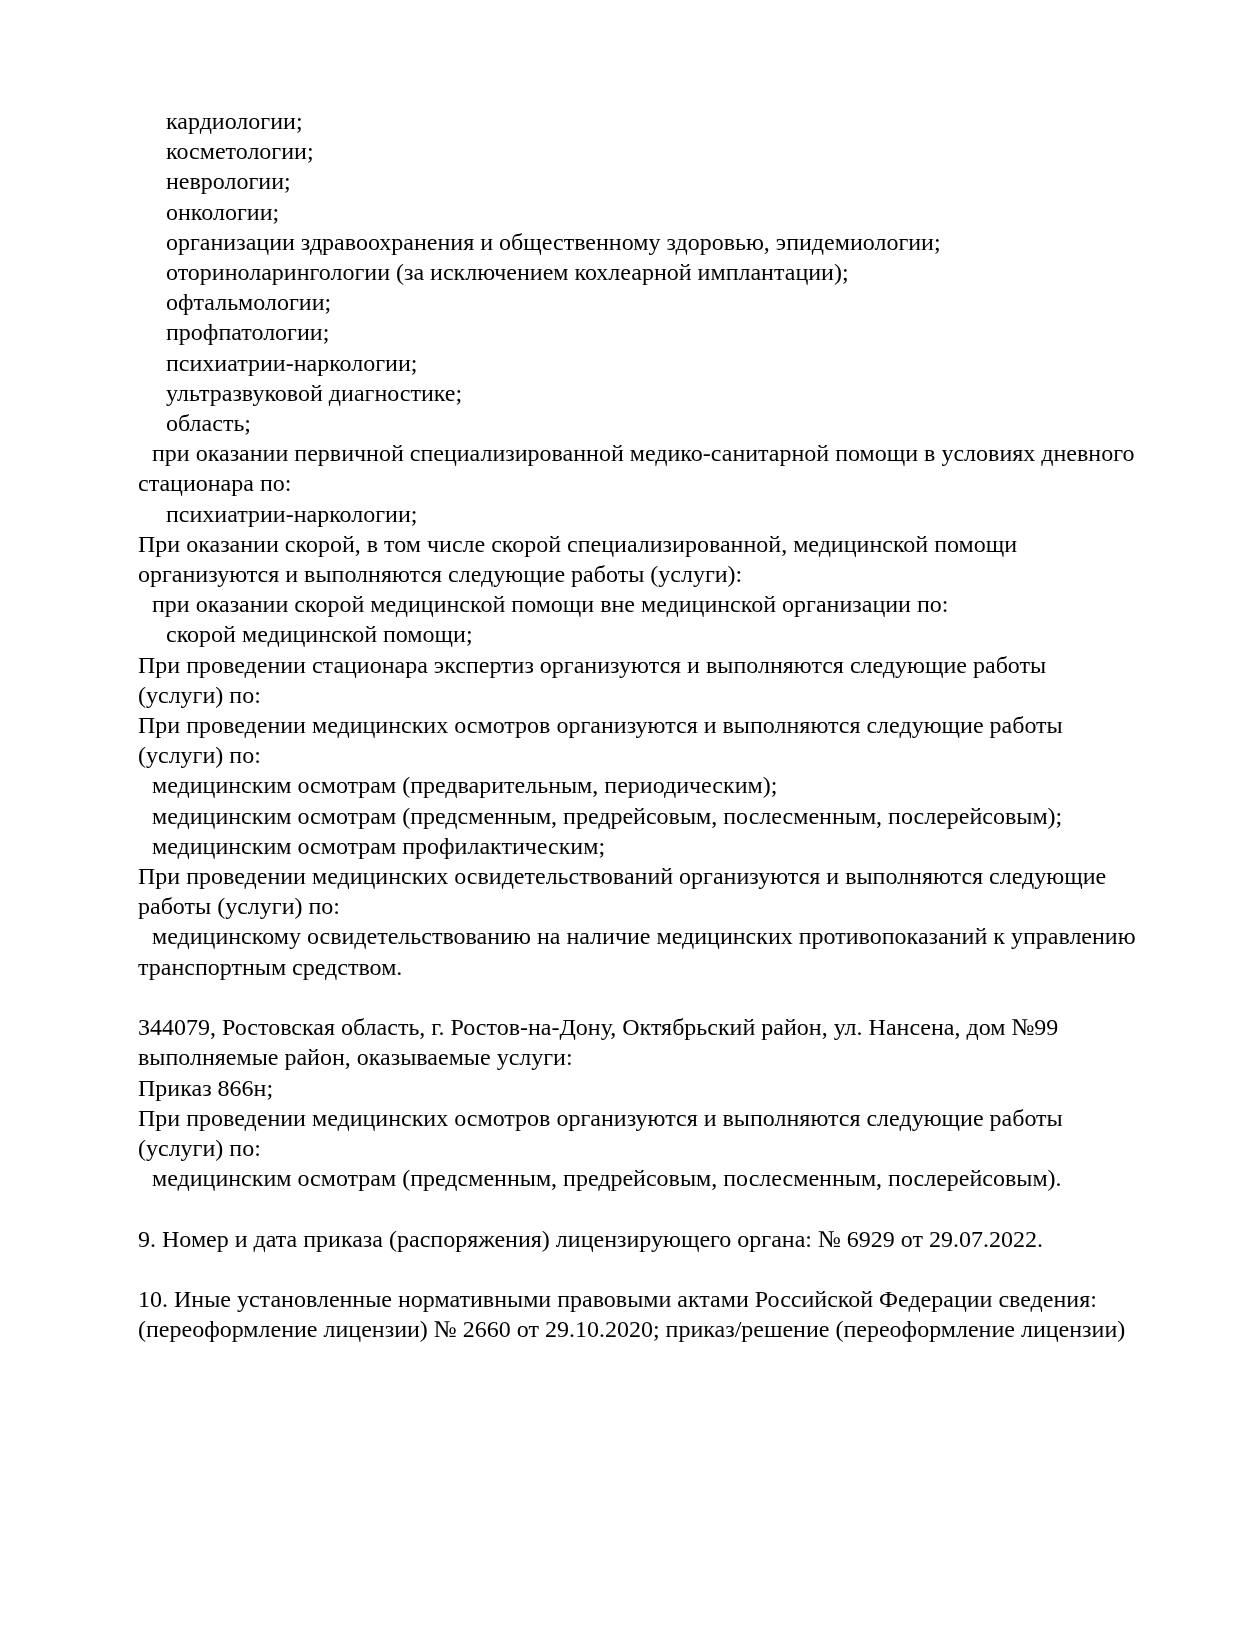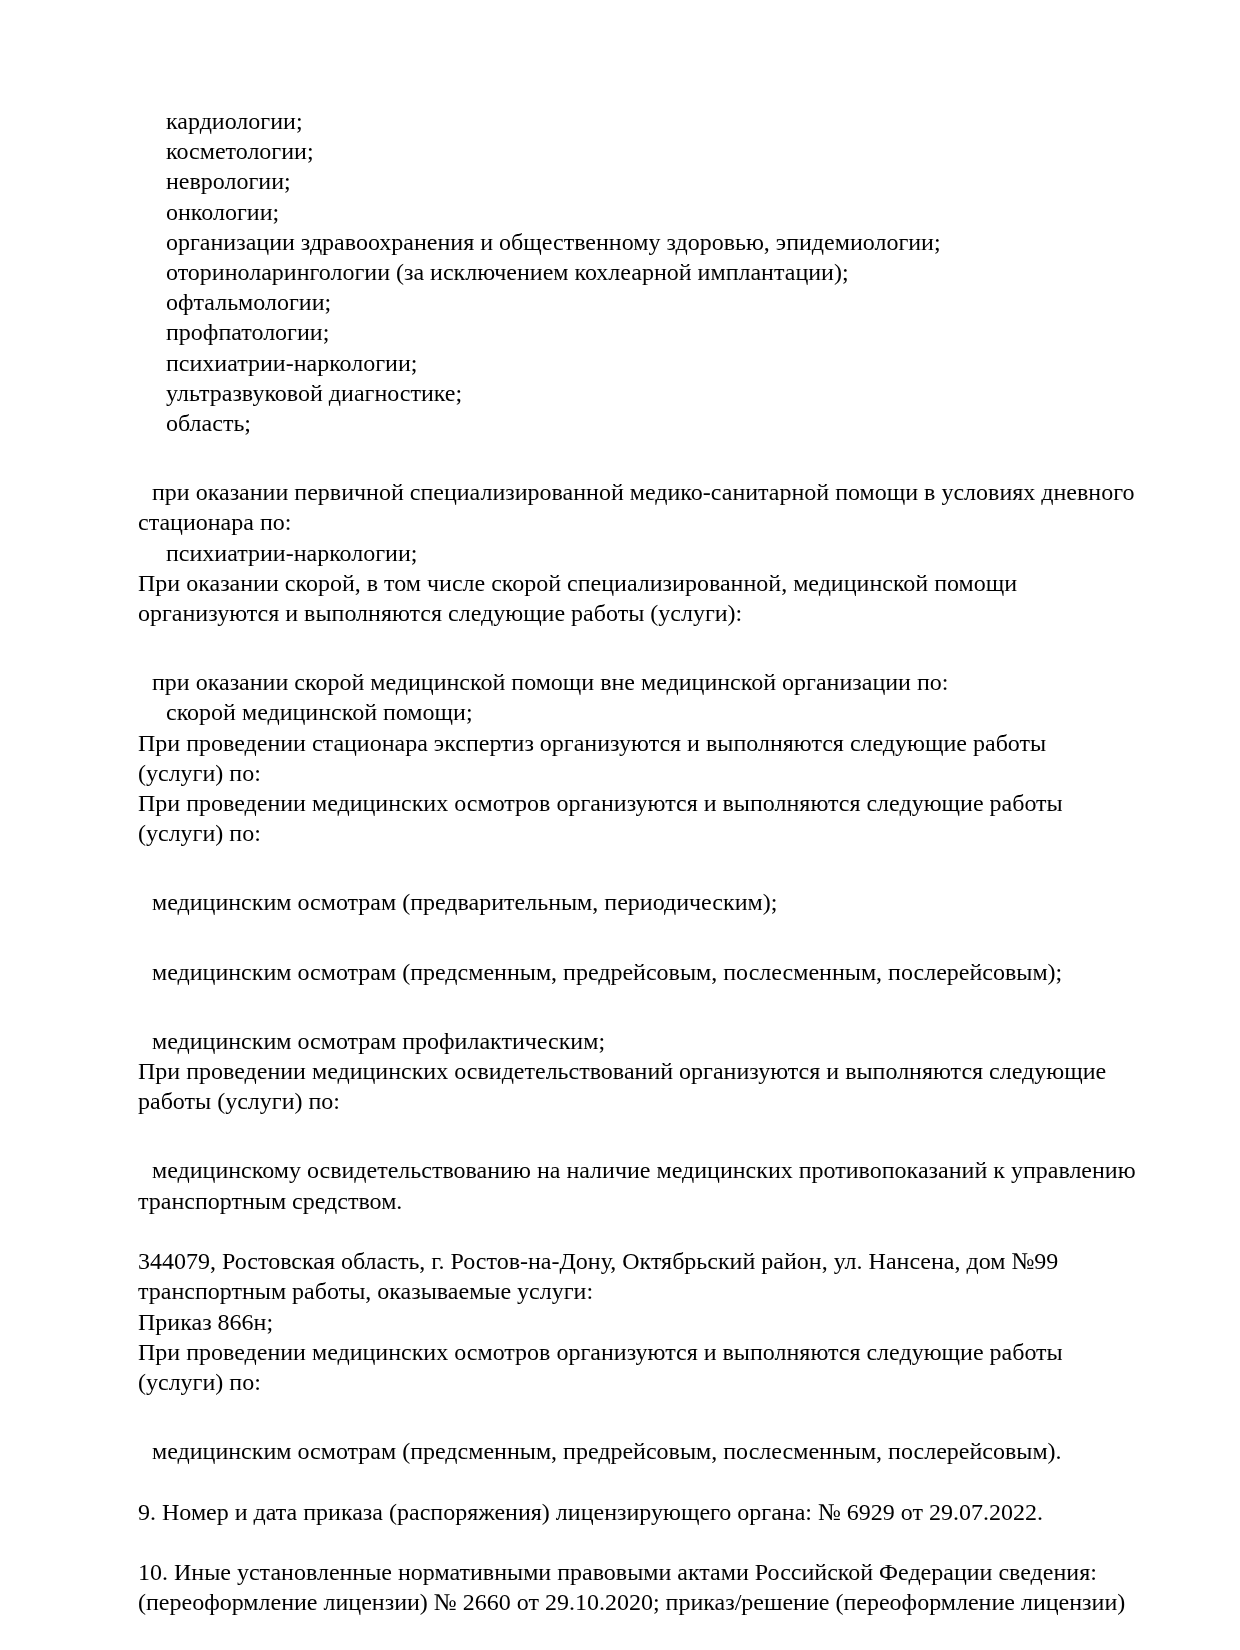--- a/index.html
+++ b/index.html
@@ -23,21 +23,21 @@
   .textblock {
     width: 990px;
   }
   .line {
     font-size: 24px;
     line-height: 30.2px;
     white-space: pre;
     letter-spacing: 0;
   }
   .indent-0 { padding-left: 0; }
-  .indent-1 { padding-left: 14px; margin-top: 39px; }
+  .indent-1 { padding-left: 14px; }
   .indent-2 { padding-left: 28px; }
 </style>
 </head>
 <body>
 
 <div class="page">
   <div class="textblock" id="document-lines">
       <div class="line indent-2">кардиологии;</div>
       <div class="line indent-2">косметологии;</div>
       <div class="line indent-2">неврологии;</div>
@@ -62,21 +62,21 @@
       <div class="line indent-0">(услуги) по:</div>
       <div class="line indent-1">медицинским осмотрам (предварительным, периодическим);</div>
       <div class="line indent-1">медицинским осмотрам (предсменным, предрейсовым, послесменным, послерейсовым);</div>
       <div class="line indent-1">медицинским осмотрам профилактическим;</div>
       <div class="line indent-0">При проведении медицинских освидетельствований организуются и выполняются следующие</div>
       <div class="line indent-0">работы (услуги) по:</div>
       <div class="line indent-1">медицинскому освидетельствованию на наличие медицинских противопоказаний к управлению</div>
       <div class="line indent-0">транспортным средством.</div>
       <div class="line indent-0">&nbsp;</div>
       <div class="line indent-0">344079, Ростовская область, г. Ростов-на-Дону, Октябрьский район, ул. Нансена, дом №99</div>
-      <div class="line indent-0">транспортным работы, оказываемые услуги:</div>
+      <div class="line indent-0">выполняемые район, оказываемые услуги:</div>
       <div class="line indent-0">Приказ 866н;</div>
       <div class="line indent-0">При проведении медицинских осмотров организуются и выполняются следующие работы</div>
       <div class="line indent-0">(услуги) по:</div>
       <div class="line indent-1">медицинским осмотрам (предсменным, предрейсовым, послесменным, послерейсовым).</div>
       <div class="line indent-0">&nbsp;</div>
       <div class="line indent-0">9. Номер и дата приказа (распоряжения) лицензирующего органа: № 6929 от 29.07.2022.</div>
       <div class="line indent-0">&nbsp;</div>
       <div class="line indent-0">10. Иные установленные нормативными правовыми актами Российской Федерации сведения:</div>
       <div class="line indent-0">(переоформление лицензии) № 2660 от 29.10.2020; приказ/решение (переоформление лицензии)</div>
     </div>

